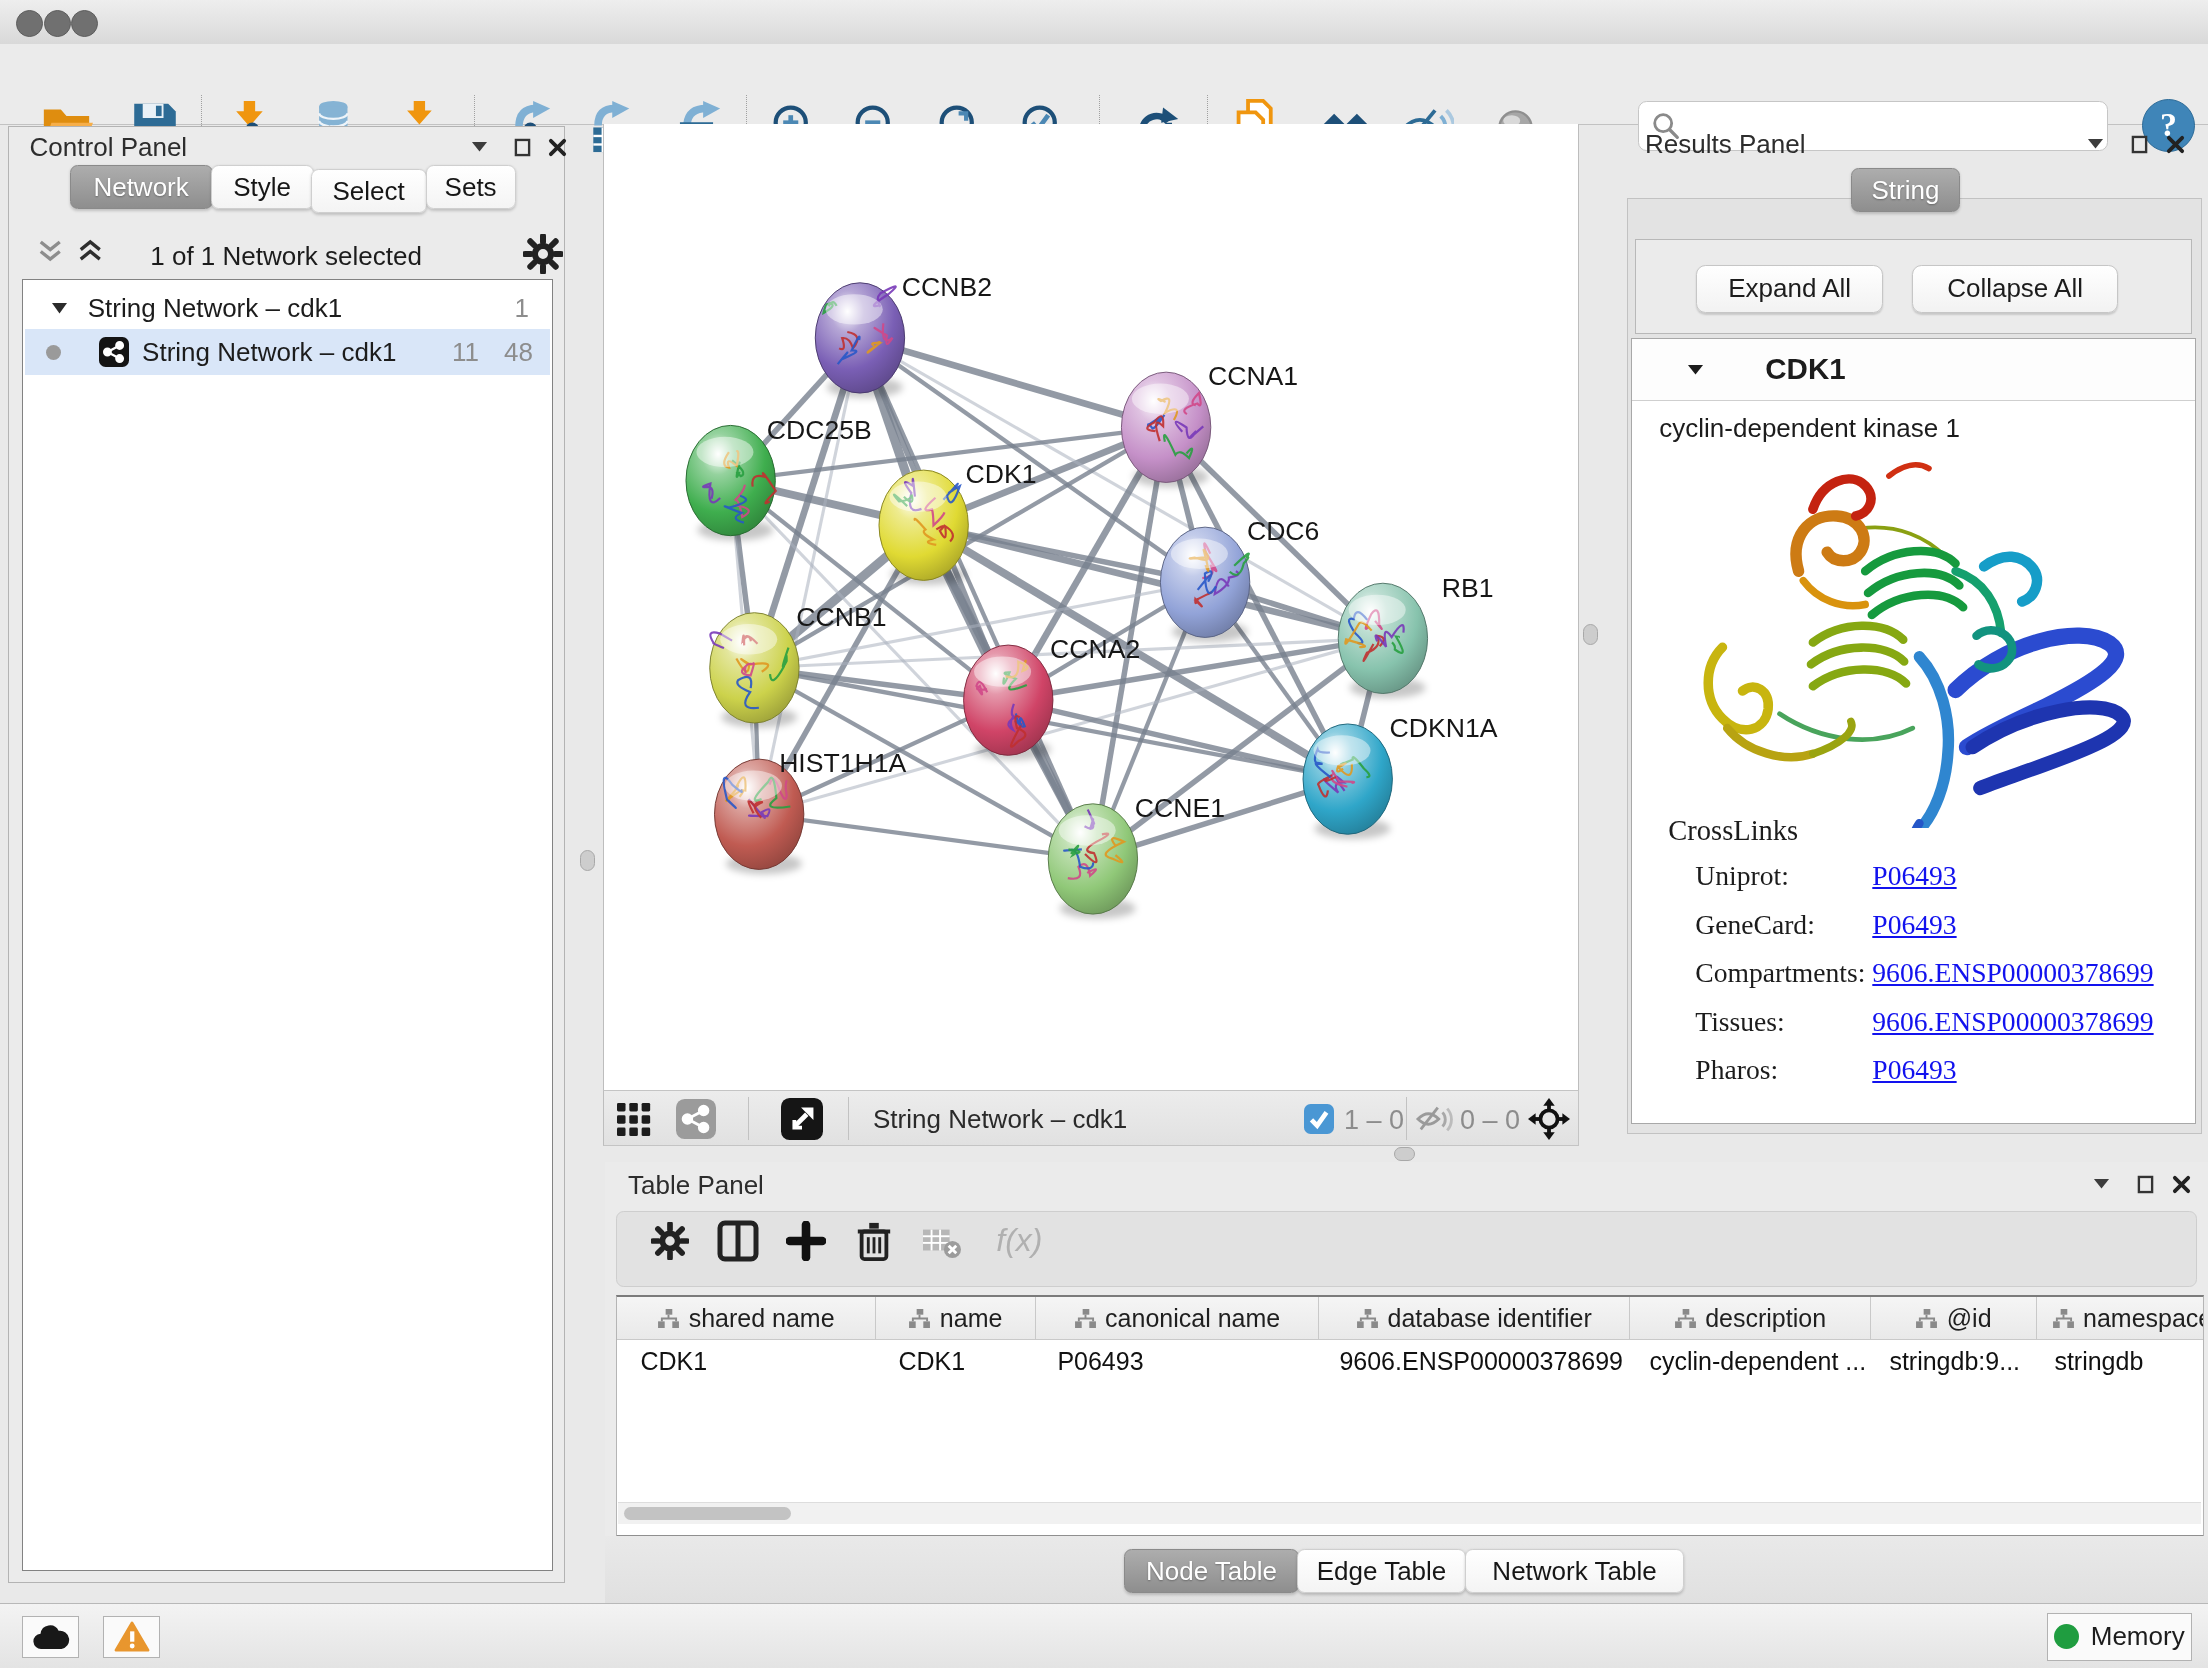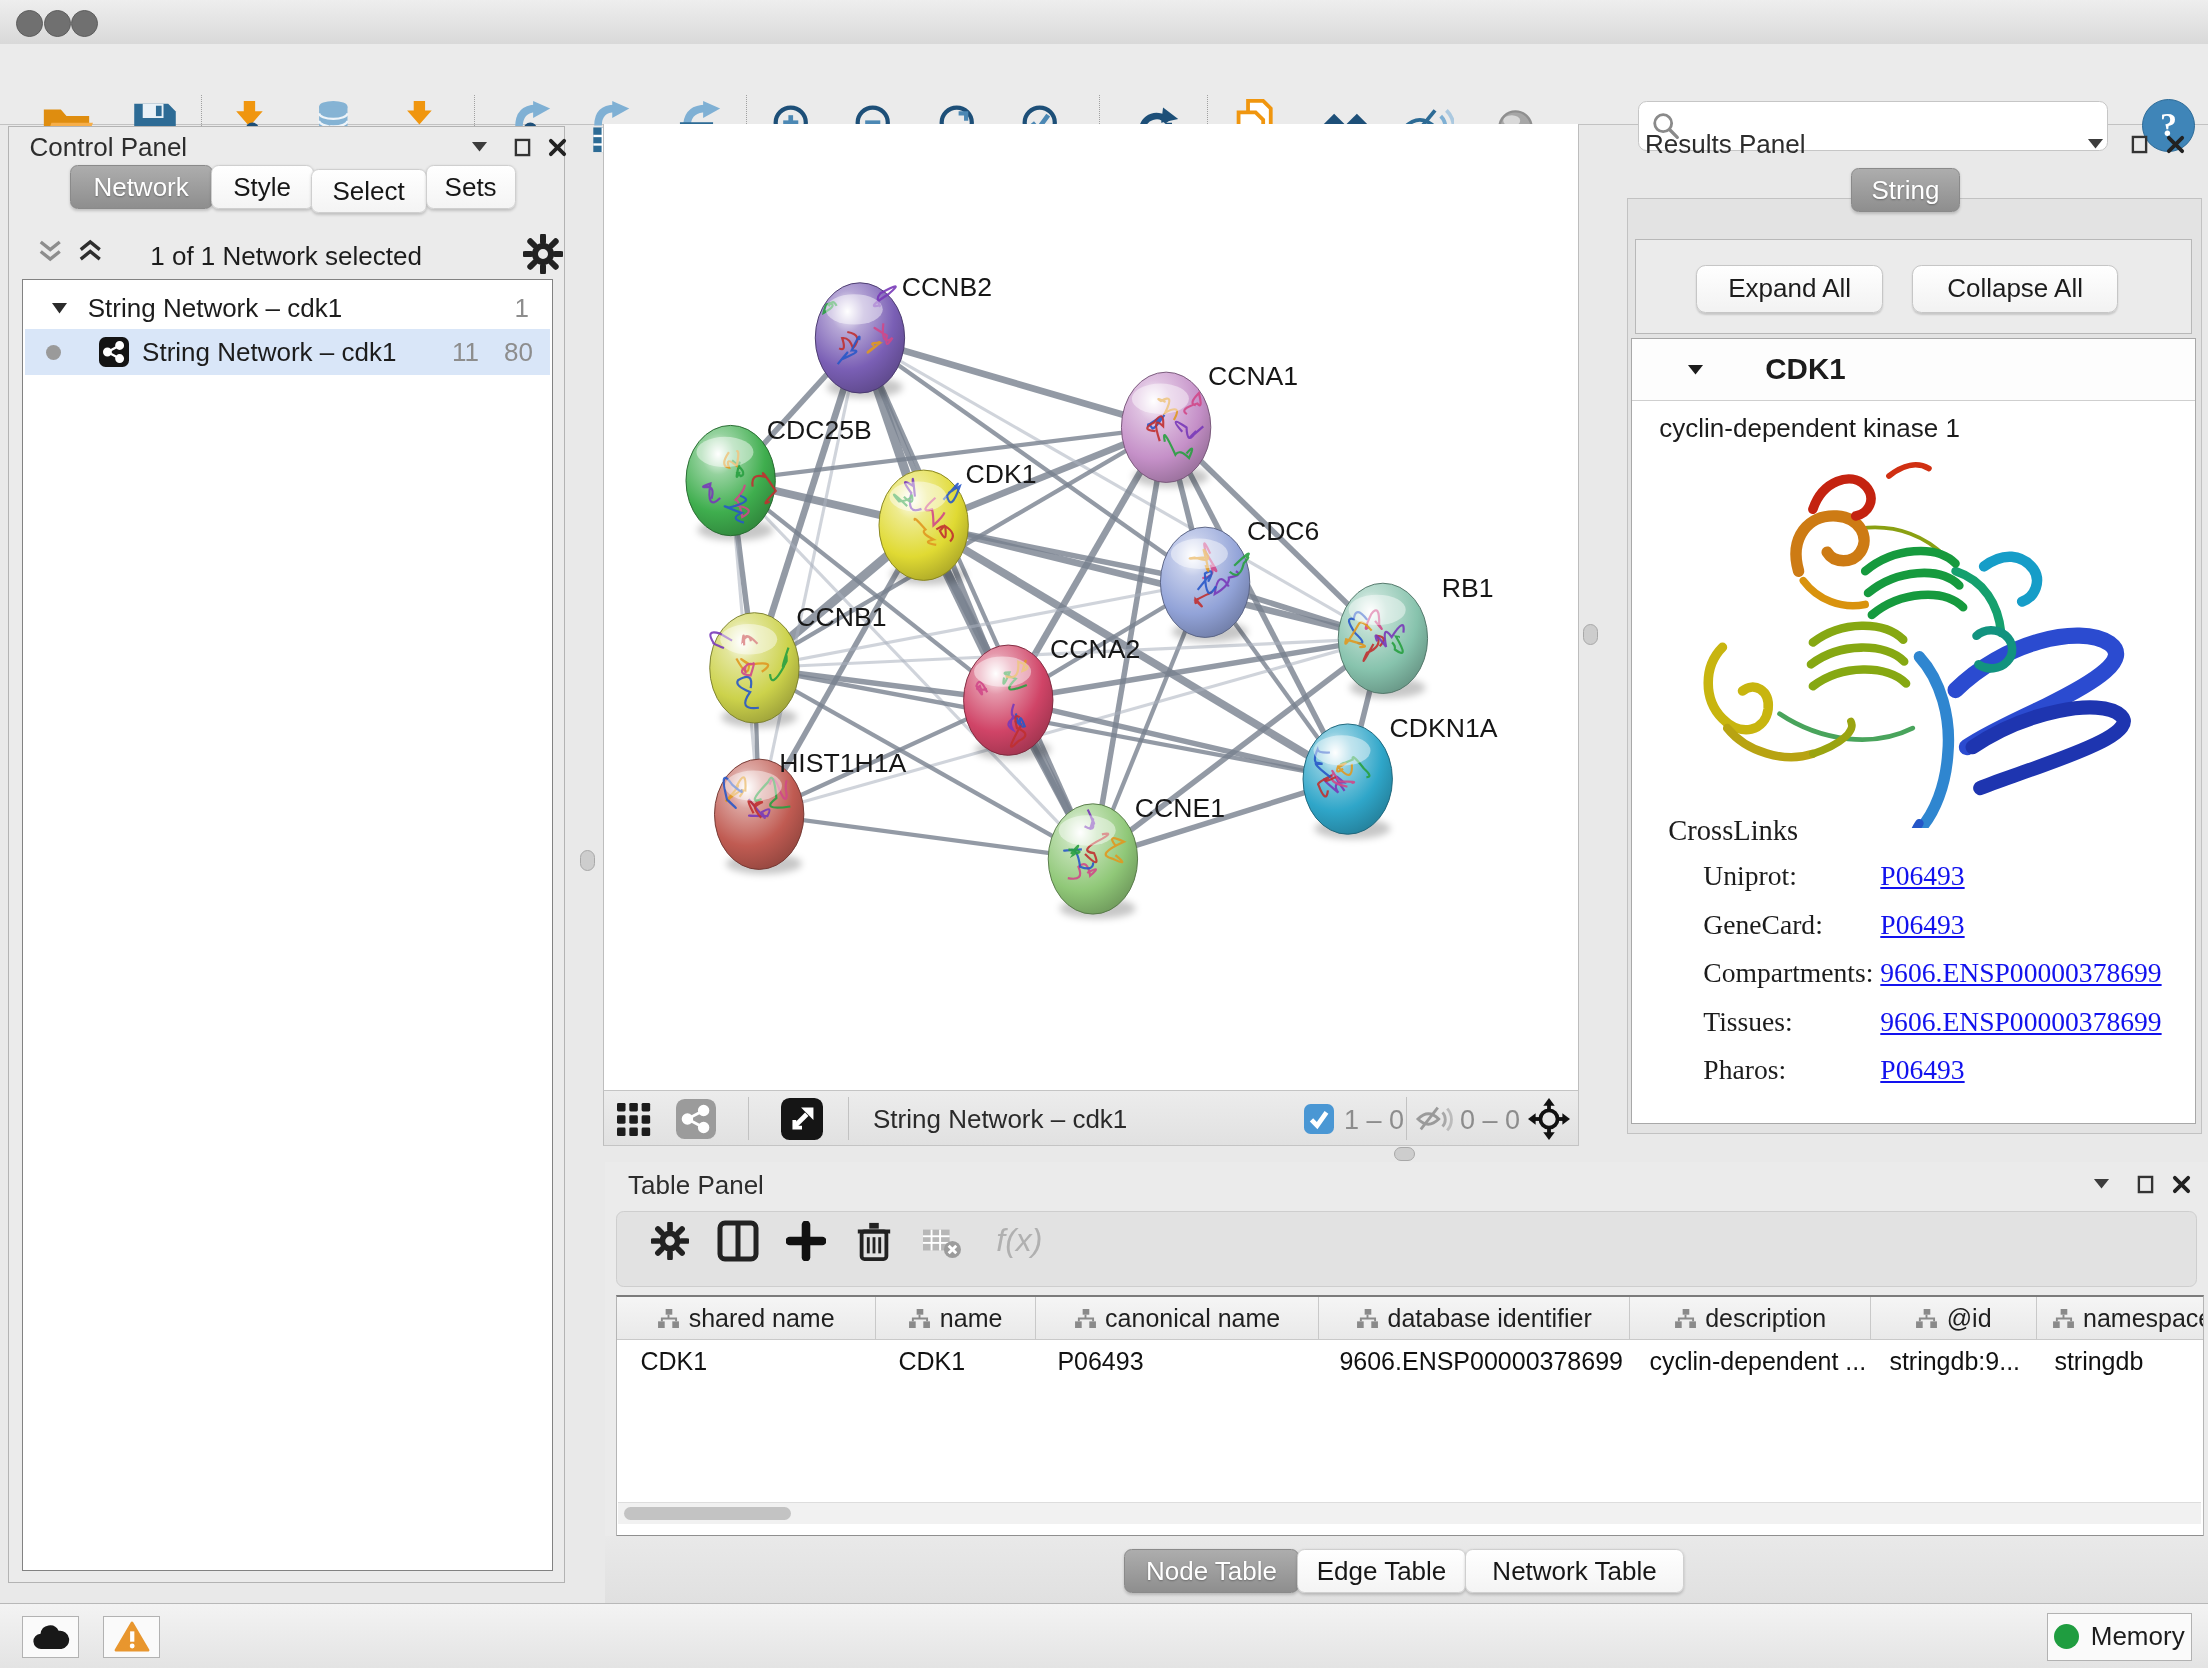--- a/index.html
+++ b/index.html
@@ -67,21 +67,21 @@
     background:#e3e3e3;border:1px solid #c2c2c2}
   .rbtnbox{position:absolute;left:7.6px;top:40px;width:555px;height:93px;
     background:#ebebeb;border:1px solid #b8b8b8}
   .rbtn{position:absolute;top:25px;height:46px;line-height:44px;text-align:center;
     font-size:26px;background:linear-gradient(#ffffff,#f2f2f2);border:1px solid #c6c6c6;
     border-radius:9.5px;box-shadow:0 1.9px 1.9px rgba(0,0,0,.15)}
   .rinner{position:absolute;left:3.8px;top:139px;width:563px;height:784px;
     background:#fff;border:1px solid #a8a8a8}
   .serif{font-family:"Liberation Serif","DejaVu Serif",serif}
   .link{color:#1212ee;text-decoration:underline}
-  .clrow{position:absolute;left:12px;width:100%;height:48px;font-size:27.6px}
+  .clrow{position:absolute;left:4px;width:100%;height:48px;font-size:27.6px}
 
   
   .tpanel{left:605px;top:1162px;width:1604px;height:440px;background:#ebebeb}
   .ttoolbar{position:absolute;left:11.4px;top:49px;width:1579px;height:74px;
     background:#e2e2e2;border:1px solid #cecece;border-radius:7.6px;display:flex;
     }
   .tti{width:68px;height:57px;display:flex;align-items:center;justify-content:center}
   .tablewrap{position:absolute;left:11.4px;top:133px;width:1586px;height:238px;
     background:#fff;border-top:2.9px solid #7b7b7b;border-bottom:2.9px solid #8f8f8f;
     border-left:1px solid #b5b5b5;border-right:1px solid #b5b5b5;overflow:hidden}
@@ -379,21 +379,21 @@
         <g stroke="#fff" stroke-width="2.5" fill="#fff">
           <line x1="9" y1="16" x2="22" y2="9"></line>
             <line x1="9" y1="16" x2="22" y2="23"></line>
           <circle cx="9" cy="16" r="3.5"></circle>
             <circle cx="22" cy="9" r="3.5"></circle>
             <circle cx="22" cy="23" r="3.5"></circle>
         </g>
       </svg>
       <span style="margin-left:13.3px;font-size:26px">String Network – cdk1</span>
       <span class="cnt" style="margin-left:auto;font-size:26px">11</span>
-      <span class="cnt" style="margin-left:25px;margin-right:17px;font-size:26px">80</span>
+      <span class="cnt" style="margin-left:25px;margin-right:17px;font-size:26px">48</span>
     </div>
   </div>
 </div>
 
 <div class="abs netcanvas">
   <svg id="net-svg" width="974" height="966" viewBox="0 0 1024 1016">
       <defs>
         <filter id="nblur" x="-50%" y="-50%" width="200%" height="200%">
           <feGaussianBlur stdDeviation="4"></feGaussianBlur>
         </filter>

